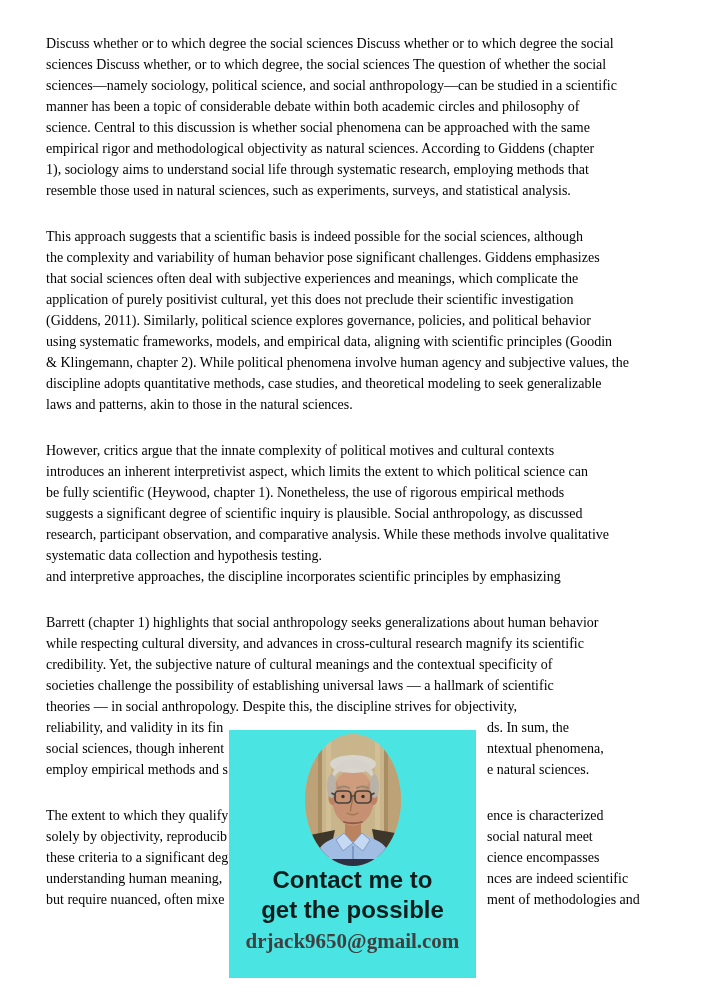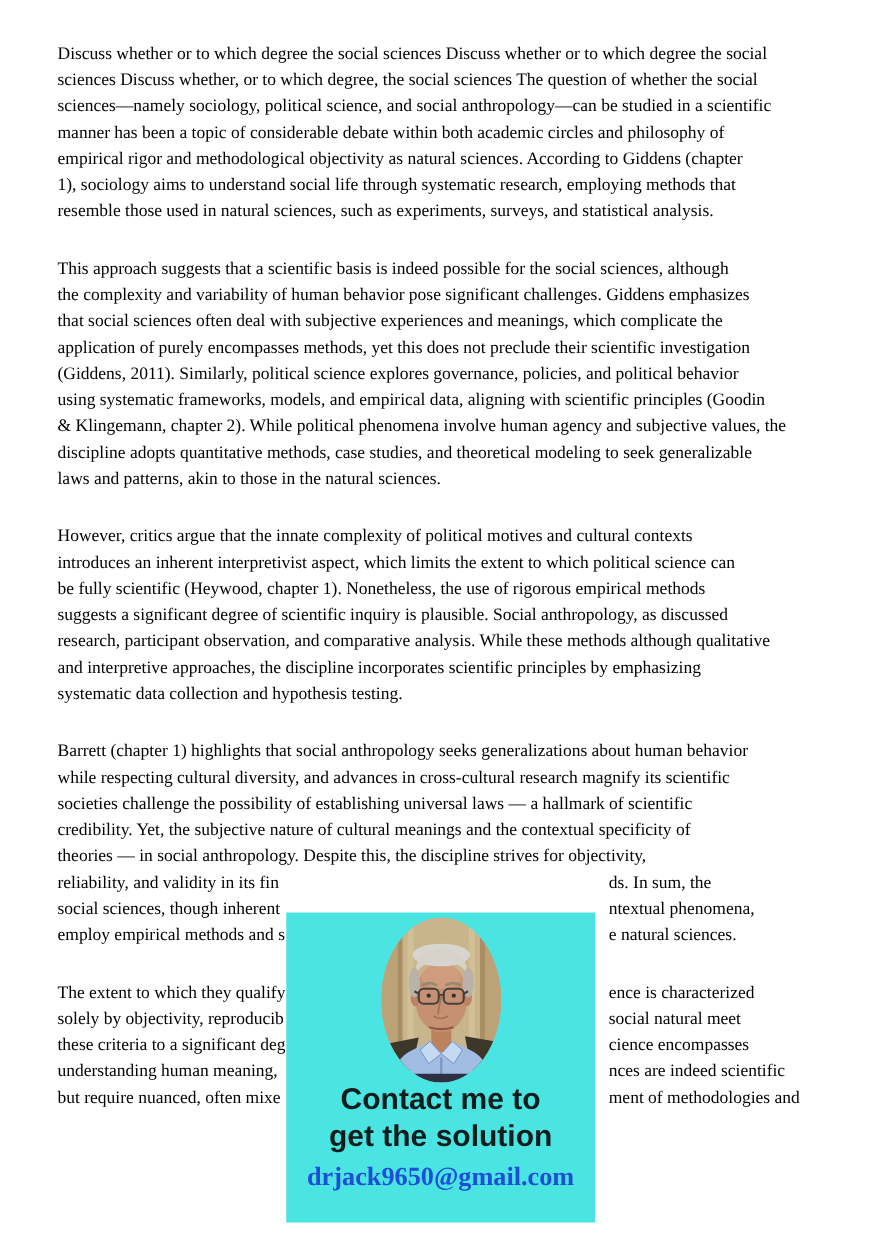--- a/index.html
+++ b/index.html
@@ -39,49 +39,50 @@
 </style>
 </head>
 <body style="background: rgb(255, 255, 255);">
 
 <div class="doc">
     <div class="para">
       <div class="line">Discuss whether or to which degree the social sciences Discuss whether or to which degree the social</div>
       <div class="line">sciences Discuss whether, or to which degree, the social sciences The question of whether the social</div>
       <div class="line">sciences—namely sociology, political science, and social anthropology—can be studied in a scientific</div>
       <div class="line">manner has been a topic of considerable debate within both academic circles and philosophy of</div>
+      <div class="line">science. Central to this discussion is whether social phenomena can be approached with the same</div>
       <div class="line">empirical rigor and methodological objectivity as natural sciences. According to Giddens (chapter</div>
       <div class="line">1), sociology aims to understand social life through systematic research, employing methods that</div>
       <div class="line">resemble those used in natural sciences, such as experiments, surveys, and statistical analysis.</div>
     </div>
     <div class="para">
       <div class="line">This approach suggests that a scientific basis is indeed possible for the social sciences, although</div>
       <div class="line">the complexity and variability of human behavior pose significant challenges. Giddens emphasizes</div>
       <div class="line">that social sciences often deal with subjective experiences and meanings, which complicate the</div>
-      <div class="line">application of purely encompasses methods, yet this does not preclude their scientific investigation</div>
+      <div class="line">application of purely positivist cultural, yet this does not preclude their scientific investigation</div>
       <div class="line">(Giddens, 2011). Similarly, political science explores governance, policies, and political behavior</div>
       <div class="line">using systematic frameworks, models, and empirical data, aligning with scientific principles (Goodin</div>
       <div class="line">&amp; Klingemann, chapter 2). While political phenomena involve human agency and subjective values, the</div>
       <div class="line">discipline adopts quantitative methods, case studies, and theoretical modeling to seek generalizable</div>
       <div class="line">laws and patterns, akin to those in the natural sciences.</div>
     </div>
     <div class="para">
       <div class="line">However, critics argue that the innate complexity of political motives and cultural contexts</div>
       <div class="line">introduces an inherent interpretivist aspect, which limits the extent to which political science can</div>
       <div class="line">be fully scientific (Heywood, chapter 1). Nonetheless, the use of rigorous empirical methods</div>
       <div class="line">suggests a significant degree of scientific inquiry is plausible. Social anthropology, as discussed</div>
-      <div class="line">research, participant observation, and comparative analysis. While these methods although qualitative</div>
+      <div class="line">research, participant observation, and comparative analysis. While these methods involve qualitative</div>
+      <div class="line">systematic data collection and hypothesis testing.</div>
       <div class="line">and interpretive approaches, the discipline incorporates scientific principles by emphasizing</div>
-      <div class="line">systematic data collection and hypothesis testing.</div>
     </div>
     <div class="para">
       <div class="line">Barrett (chapter 1) highlights that social anthropology seeks generalizations about human behavior</div>
       <div class="line">while respecting cultural diversity, and advances in cross-cultural research magnify its scientific</div>
+      <div class="line">credibility. Yet, the subjective nature of cultural meanings and the contextual specificity of</div>
       <div class="line">societies challenge the possibility of establishing universal laws — a hallmark of scientific</div>
-      <div class="line">credibility. Yet, the subjective nature of cultural meanings and the contextual specificity of</div>
       <div class="line">theories — in social anthropology. Despite this, the discipline strives for objectivity,</div>
       <div class="line"><span class="frag-left">reliability, and validity in its fin</span><span class="frag-right">ds. In sum, the</span></div>
       <div class="line"><span class="frag-left">social sciences, though inherent</span><span class="frag-right">ntextual phenomena,</span></div>
       <div class="line"><span class="frag-left">employ empirical methods and s</span><span class="frag-right">e natural sciences.</span></div>
     </div>
     <div class="para">
       <div class="line"><span class="frag-left">The extent to which they qualify</span><span class="frag-right">ence is characterized</span></div>
       <div class="line"><span class="frag-left">solely by objectivity, reproducib</span><span class="frag-right">social natural meet</span></div>
       <div class="line"><span class="frag-left">these criteria to a significant deg</span><span class="frag-right">cience encompasses</span></div>
       <div class="line"><span class="frag-left">understanding human meaning,</span><span class="frag-right">nces are indeed scientific</span></div>
@@ -137,16 +138,16 @@
       <path d="M8,132 Q11,112 25,106 L39,99 L48,109 L57,99 L71,106 Q85,112 88,132 Z" fill="#a2bde4"></path>
       <path d="M39,99 L48,109 L38,117 L31,106 Z" fill="#c6d9f2" stroke="#7791bb" stroke-width="0.8"></path>
       <path d="M57,99 L48,109 L58,117 L65,106 Z" fill="#c6d9f2" stroke="#7791bb" stroke-width="0.8"></path>
       <path d="M48,112 L48,132" stroke="#7d99c4" stroke-width="2"></path>
 
       <rect y="125" width="96" height="7" fill="#2c3042"></rect>
     </svg>
   </div>
   <div class="contact" style="color: rgb(16, 29, 29); text-align: center;">
     <div>Contact me to</div>
-    <div>get the solution</div>
+    <div>get the possible</div>
   </div>
-  <div class="email" style="color: #1d4ed8;">drjack9650@gmail.com</div>
+  <div class="email" style="color: #404040;">drjack9650@gmail.com</div>
 </div>
 
 </body></html>

